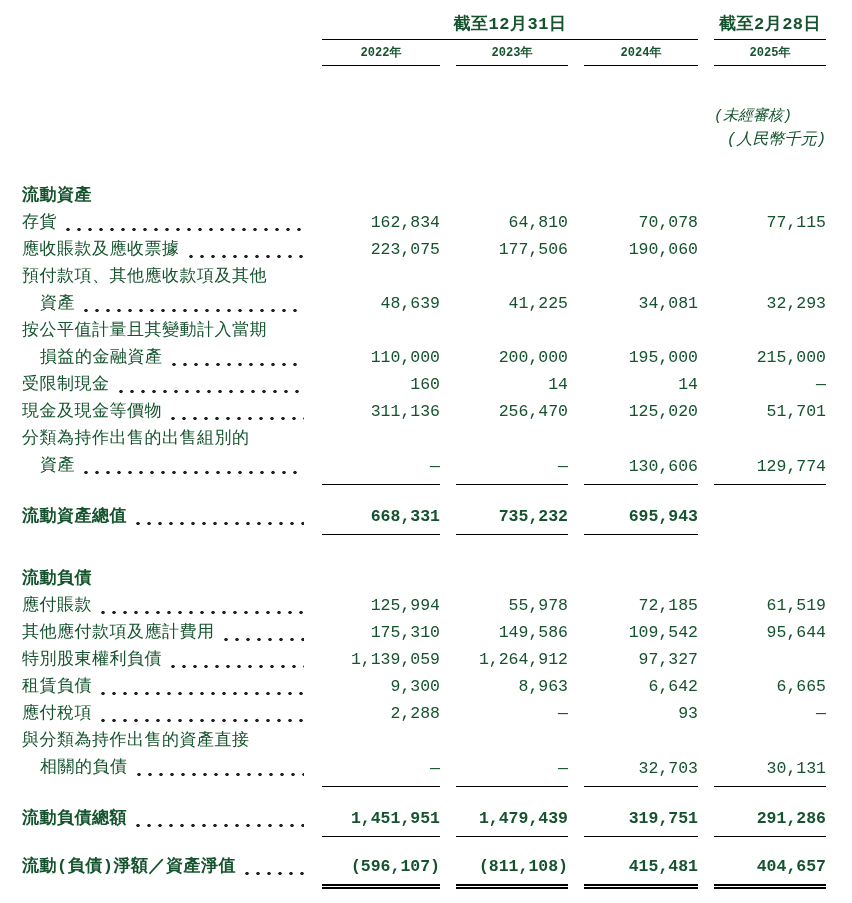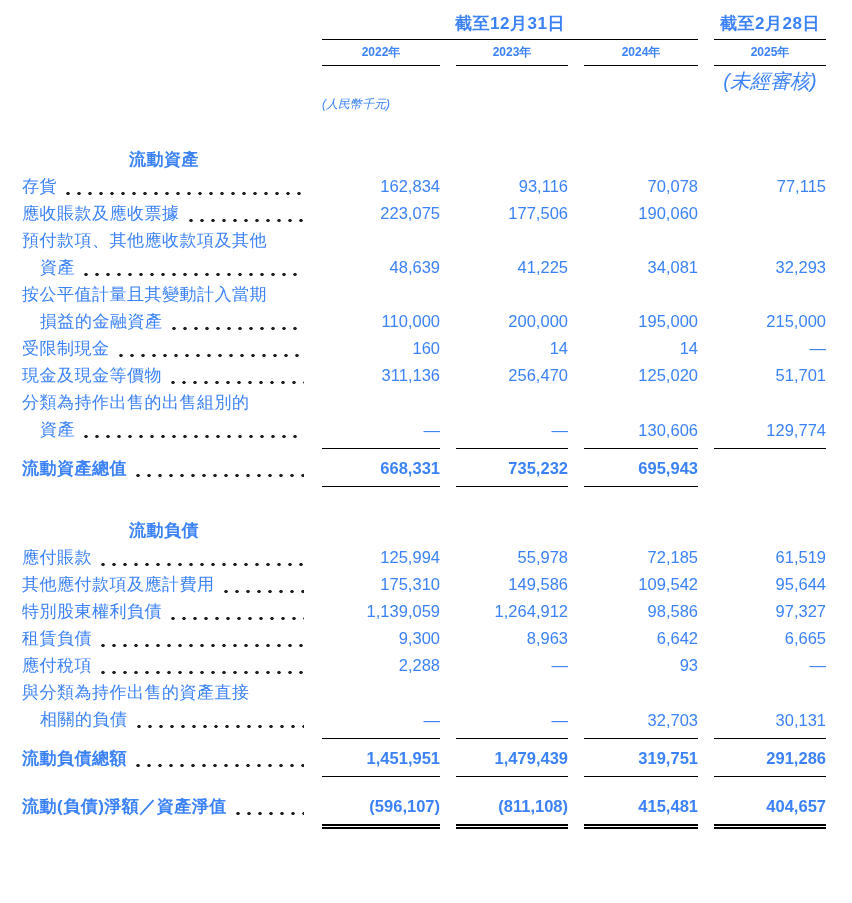--- a/index.html
+++ b/index.html
@@ -3,22 +3,22 @@
 <meta charset="utf-8">
 <style>
   * { box-sizing: border-box; }
   html, body { margin: 0; padding: 0; background: #ffffff; }
   .page {
     position: relative;
     width: 852px;
     height: 903px;
     overflow: hidden;
     background: #ffffff;
-    color: #3b82f6;
-    font-family: Liberation Sans, sans-serif;
+    color: #14532d;
+    font-family: Liberation Mono, monospace;
     padding: 12px 19px 0 22px;
   }
   
   .grid-row {
     display: grid;
     grid-template-columns: 284px 118px 112px 114px 112px;
     column-gap: 16px;
     align-items: end;
   }
   
@@ -42,32 +42,32 @@
   }
   .year-cell {
     text-align: center;
     font-weight: bold;
     font-size: 12px;
     border-bottom: 1.6px solid #000;
     padding: 4px 0 4px 0;
   }
   .unaudited-cell {
     grid-column: 5 / 6;
-    text-align: center;
     font-style: italic;
-    font-size: 20px;
+    font-size: 15px;
     padding-top: 4px;
     line-height: 22px;
+    margin-top: 36px;
   }
   .currency-row { margin-bottom: 28px; }
   .currency-cell {
     grid-column: 2 / 6;
-    text-align: left;
+    text-align: right;
     font-style: italic;
-    font-size: 12px;
+    font-size: 16px;
     line-height: 24px;
   }
   
   .lab { font-size: 17px; letter-spacing: 0.5px; }
   .lab-line { display: flex; align-items: baseline; line-height: 27px; height: 27px; }
   .lab-line.cont { padding-left: 18px; }
   .leader {
     flex: 1;
     height: 5px;
     margin: 0 2px 4px 9px;
@@ -76,24 +76,24 @@
     background-size: 11px 5px;
     background-repeat: repeat-x;
     background-position: left center;
   }
   .val {
     font-size: 16.5px;
     line-height: 27px;
     text-align: right;
     white-space: nowrap;
   }
-  .r-title .lab-line { font-weight: bold; justify-content: center; }
+  .r-title .lab-line { font-weight: bold; }
   .r-title { margin-top: 30px; }
   .r-total, .r-grand { font-weight: bold; }
-  .r-total { margin-top: 6px; }
+  .r-total { margin-top: 18px; }
   .r-grand { margin-top: 16px; }
   .rule-single .val { border-bottom: 1.6px solid #000; padding-bottom: 4px; }
   .rule-single .lab { padding-bottom: 5.6px; }
   .rule-double .val { border-bottom: 5px double #000; padding-bottom: 4px; }
   .rule-double .lab { padding-bottom: 9px; }
 </style>
 </head>
 <body>
 
 <div class="page">
@@ -130,21 +130,21 @@
         </div>
       </div>
       <div class="grid-row r-item">
         <div class="lab">
           <div class="lab-line">
             <span>存貨</span>
             <span class="leader"></span>
           </div>
         </div>
         <div class="val">162,834</div>
-        <div class="val">93,116</div>
+        <div class="val">64,810</div>
         <div class="val">70,078</div>
         <div class="val">77,115</div>
       </div>
       <div class="grid-row r-item">
         <div class="lab">
           <div class="lab-line">
             <span>應收賬款及應收票據</span>
             <span class="leader"></span>
           </div>
         </div>
@@ -265,21 +265,20 @@
       </div>
       <div class="grid-row r-item">
         <div class="lab">
           <div class="lab-line">
             <span>特別股東權利負債</span>
             <span class="leader"></span>
           </div>
         </div>
         <div class="val">1,139,059</div>
         <div class="val">1,264,912</div>
-        <div class="val">98,586</div>
         <div class="val">97,327</div>
       </div>
       <div class="grid-row r-item">
         <div class="lab">
           <div class="lab-line">
             <span>租賃負債</span>
             <span class="leader"></span>
           </div>
         </div>
         <div class="val">9,300</div>

